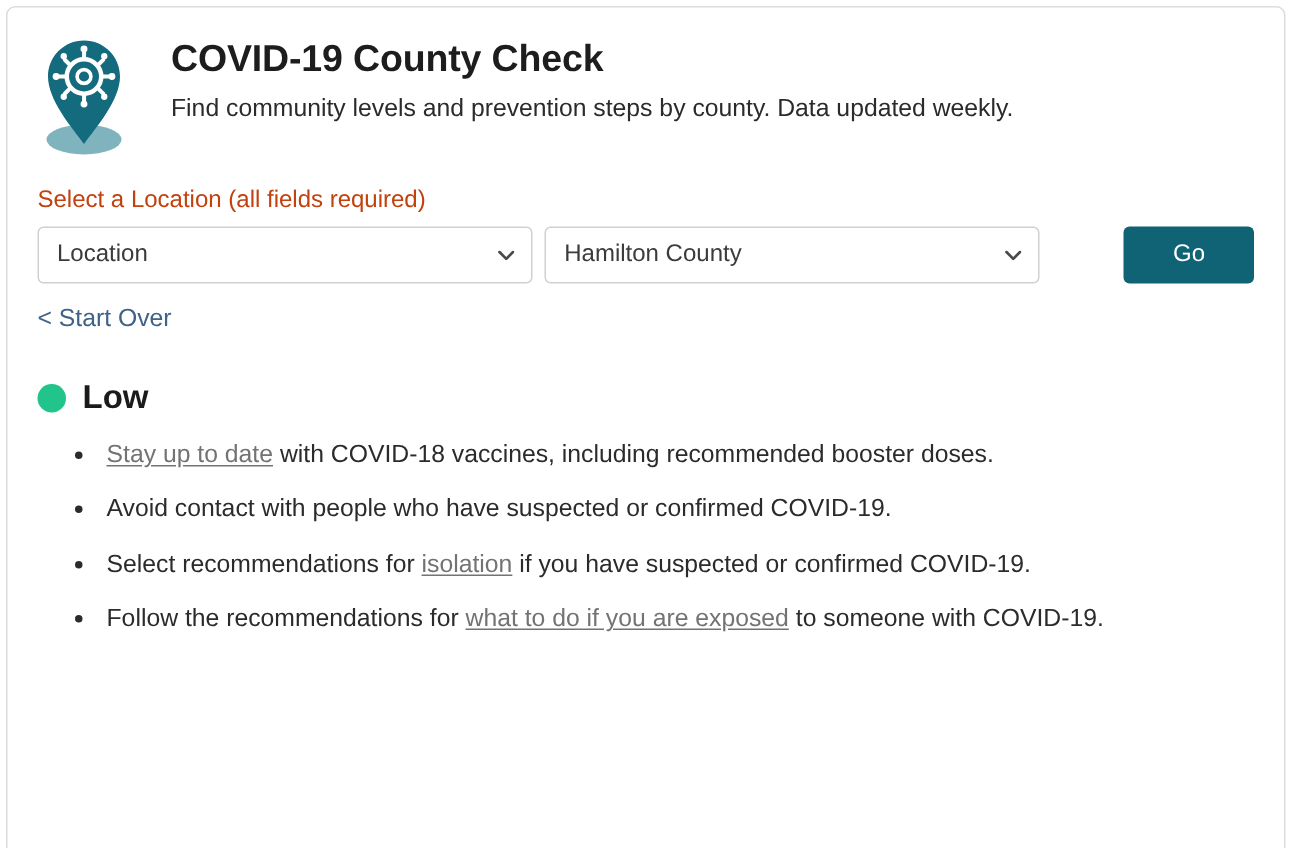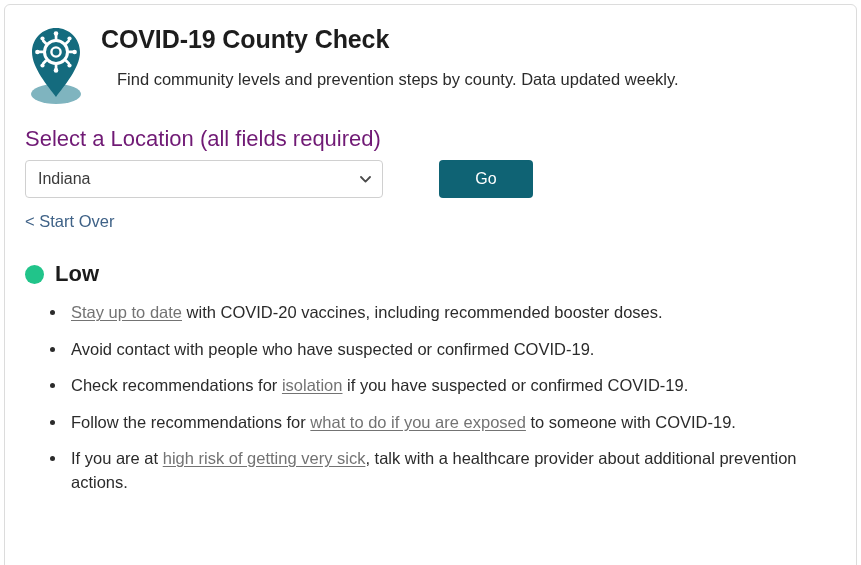--- a/index.html
+++ b/index.html
@@ -25,22 +25,22 @@
     background: #ffffff;
     border: 1px solid #dcdcdc;
     border-radius: 6px;
     padding: 16px 20px 20px 20px;
     overflow: hidden;
   }
 
   
   .header {
     display: flex;
-    align-items: center;
-    gap: 14px;
+    align-items: flex-start;
+    gap: 27px;
   }
   .pin-icon {
     width: 62px;
     height: 82px;
     flex: 0 0 62px;
     position: relative;
     margin-top: 2px;
   }
   .pin-icon svg { display: block; }
 
@@ -51,29 +51,29 @@
     font-size: 25px;
     font-weight: 600;
     color: #1d1d1d;
     letter-spacing: -0.1px;
     margin: 0 0 9px 0;
     line-height: 1.12;
   }
   .app-subtitle {
     font-size: 16.5px;
     color: #2b2b2b;
-    margin: 16px;
+    margin: 0;
     line-height: 1.3;
     font-weight: 400;
   }
 
   
   .picker-label {
-    font-size: 22px;
-    color: #701a75;
+    font-size: 16px;
+    color: #c2410c;
     margin: 20px 0 8px 0;
   }
   .picker-row {
     display: flex;
     align-items: stretch;
     gap: 8px;
   }
   .select-wrap {
     position: relative;
     height: 38px;
@@ -231,42 +231,49 @@
       <p class="app-subtitle">Find community levels and prevention steps by county. Data updated weekly.</p>
     </div>
   </div>
 
   
   <div class="picker-label">Select a Location (all fields required)</div>
 
   <div class="picker-row">
 
     <div class="select-wrap state">
-      <div class="fake-select">Indiana</div>
+      <div class="fake-select">Location</div>
       <span class="chevron">
         <svg width="11" height="7" viewBox="0 0 11 7" xmlns="http://www.w3.org/2000/svg">
           <path d="M1 1 L5.5 5.6 L10 1" fill="none" stroke="#4a4a4a" stroke-width="1.8" stroke-linecap="round" stroke-linejoin="round"></path>
         </svg>
       </span>
     </div>
 
+    <div class="select-wrap county">
+      <div class="fake-select">Hamilton County</div>
+      <span class="chevron">
+        <svg width="11" height="7" viewBox="0 0 11 7" xmlns="http://www.w3.org/2000/svg">
+          <path d="M1 1 L5.5 5.6 L10 1" fill="none" stroke="#4a4a4a" stroke-width="1.8" stroke-linecap="round" stroke-linejoin="round"></path>
+        </svg>
+      </span>
+    </div>
 
     <button class="go-button" style="background: rgb(15, 99, 116); margin-left: 48px;">Go</button>
   </div>
 
   <a class="start-over">&lt; Start Over</a>
 
   
   <div class="level-row">
     <span class="level-dot" style="background: rgb(33, 196, 138);"></span>
     <span class="level-name">Low</span>
   </div>
 
 
   <ul class="recs" id="recs-list">
-      <li><a>Stay up to date</a><span> with COVID-20 vaccines, including recommended booster doses.</span></li>
+      <li><a>Stay up to date</a><span> with COVID-18 vaccines, including recommended booster doses.</span></li>
       <li><span>Avoid contact with people who have suspected or confirmed COVID-19.</span></li>
-      <li><span>Check recommendations for </span><a>isolation</a><span> if you have suspected or confirmed COVID-19.</span></li>
+      <li><span>Select recommendations for </span><a>isolation</a><span> if you have suspected or confirmed COVID-19.</span></li>
       <li><span>Follow the recommendations for </span><a>what to do if you are exposed</a><span> to someone with COVID-19.</span></li>
-      <li><span>If you are at </span><a>high risk of getting very sick</a><span>, talk with a healthcare provider about additional prevention actions.</span></li>
     </ul>
 
 </div>
 
 </body></html>

